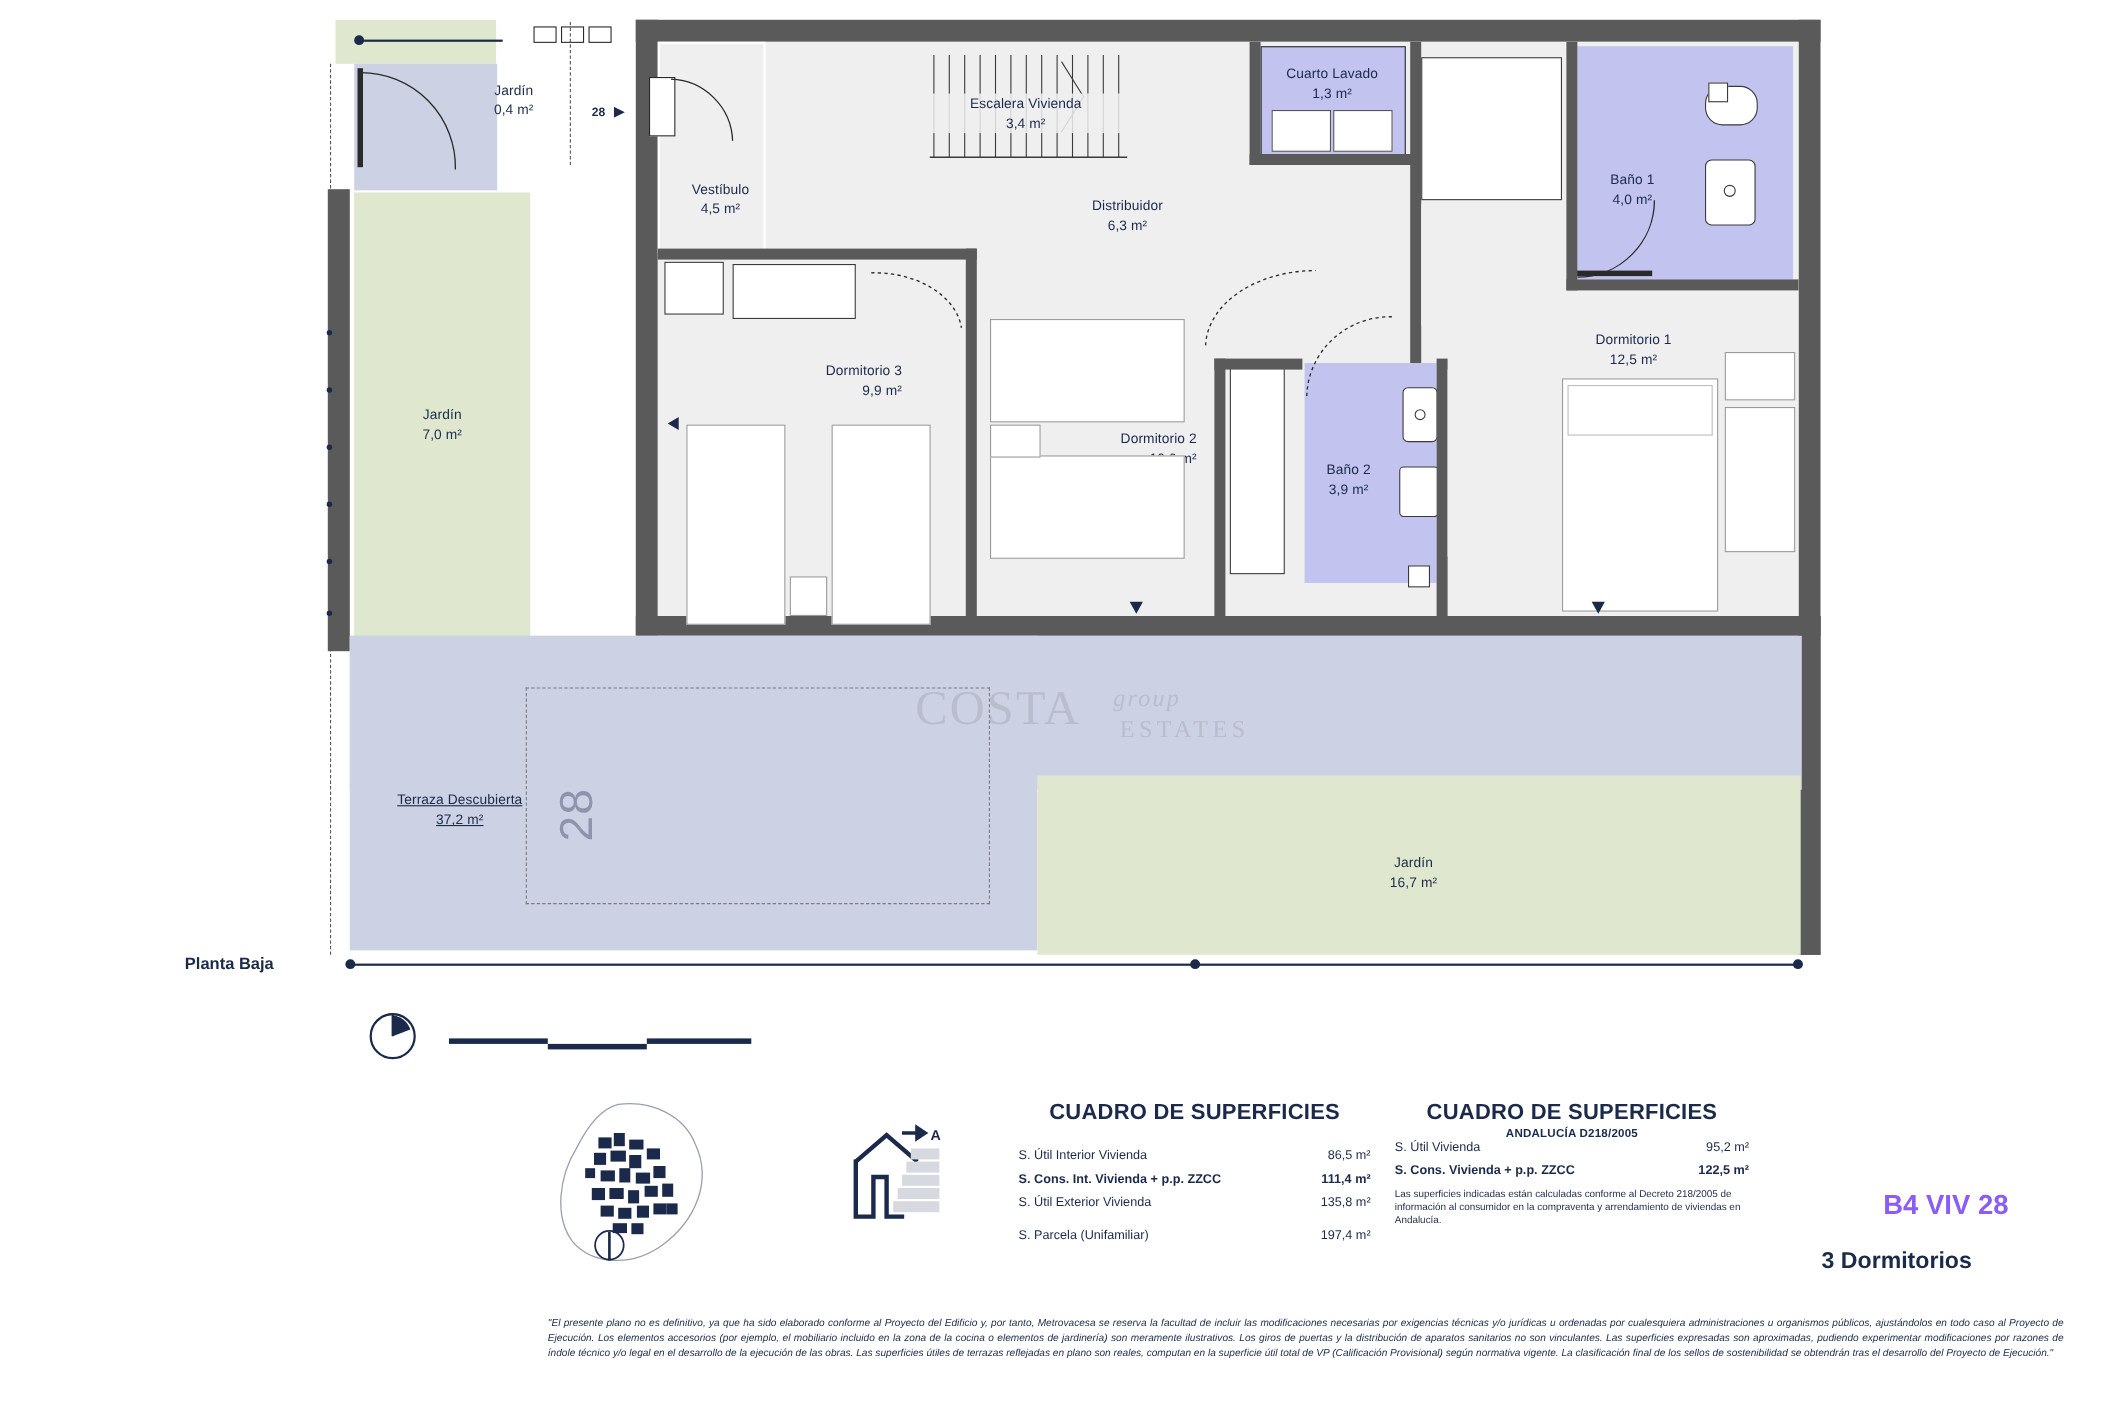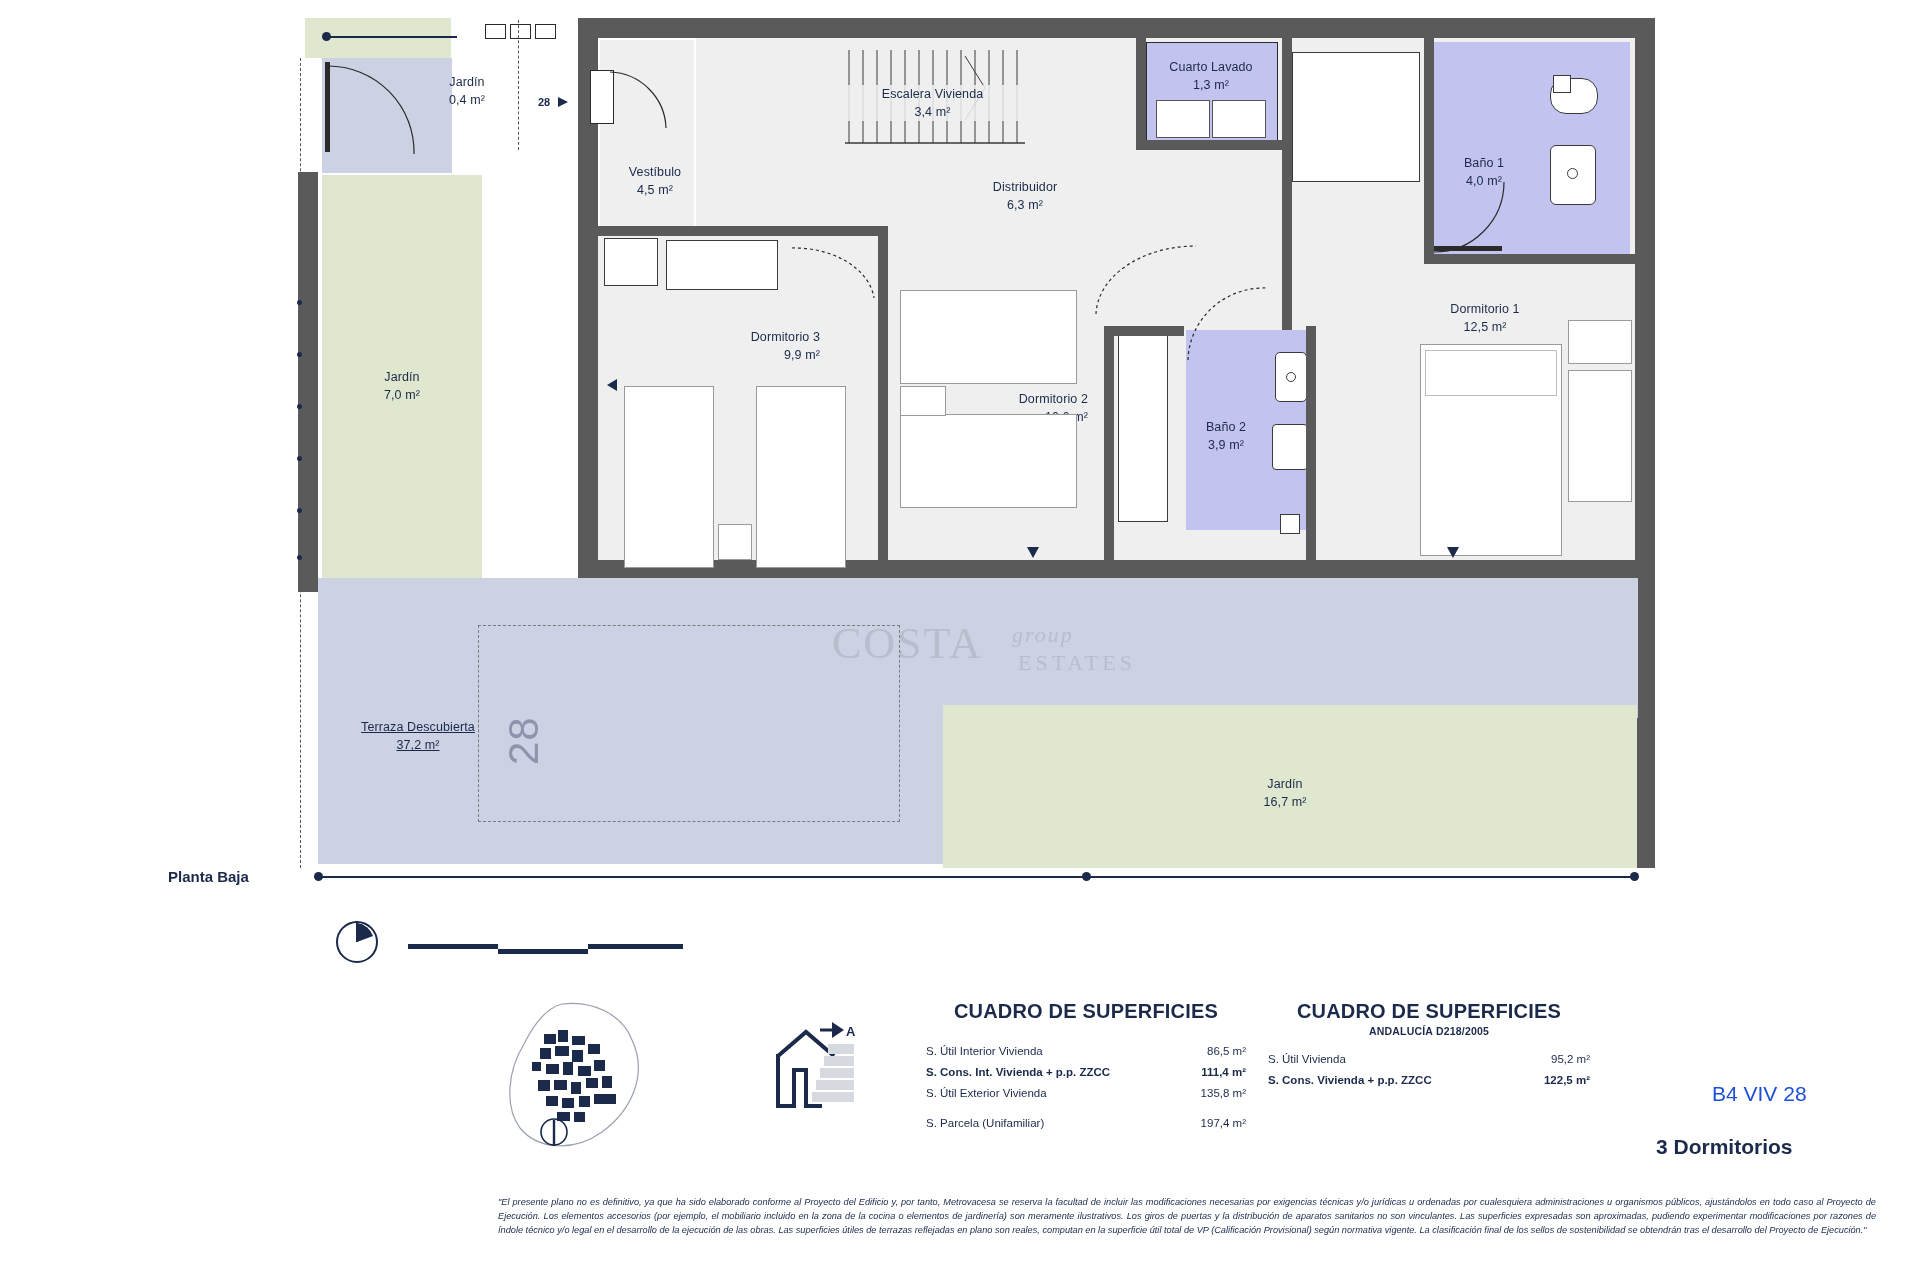--- a/index.html
+++ b/index.html
@@ -85,23 +85,23 @@
     color: #1b2a4a;
   }
   .disclaimer {
     font-size: 9.2px;
     line-height: 1.5;
     color: #20304f;
     font-style: italic;
     text-align: justify;
   }
   .big-right {
-    font-size: 21px;
-    font-weight: normal;
-    color: #1d4ed8;
+    font-size: 25px;
+    font-weight: bold;
+    color: #8b5cf6;
   }
   .big-right2 {
     font-size: 21px;
     font-weight: bold;
     color: #1b2a4a;
   }
   .planta {
     font-size: 15px;
     font-weight: bold;
     color: #1b2a4a;
@@ -426,30 +426,31 @@
       <span class="val">135,8 m²</span>
     </div>
     <div class="tbl-row" style="margin-top:18px;">
       <span class="lbl">S. Parcela (Unifamiliar)</span>
       <span class="val">197,4 m²</span>
     </div>
   </div>
 
   <div class="abs" style="left:1268px; top:1000px; width:322px;">
     <div class="tbl-title" style="text-align:center; margin-bottom:2px;">CUADRO DE SUPERFICIES</div>
-    <div class="tbl-sub" style="text-align:center; margin-bottom:16px;">ANDALUCÍA D218/2005</div>
+    <div class="tbl-sub" style="text-align:center; ">ANDALUCÍA D218/2005</div>
 
     <div class="tbl-row">
       <span class="lbl">S. Útil Vivienda</span>
       <span class="val">95,2 m²</span>
     </div>
     <div class="tbl-row bold">
       <span class="lbl">S. Cons. Vivienda + p.p. ZZCC</span>
       <span class="val">122,5 m²</span>
     </div>
+    <div class="note-small" style="margin-top:4px;">Las superficies indicadas están calculadas conforme al Decreto 218/2005 de información al consumidor en la compraventa y arrendamiento de viviendas en Andalucía.</div>
   </div>
 
   <div class="abs big-right" style="left:1712px; top:1082px;">
     <span>B4 VIV 28</span>
   </div>
   <div class="abs big-right2" style="left:1656px; top:1135px;">
     <span>3 Dormitorios</span>
   </div>
 
   <div class="abs disclaimer" style="left:498px; top:1196px; width:1378px;">"El presente plano no es definitivo, ya que ha sido elaborado conforme al Proyecto del Edificio y, por tanto, Metrovacesa se reserva la facultad de incluir las modificaciones necesarias por exigencias técnicas y/o jurídicas u ordenadas por cualesquiera administraciones u organismos públicos, ajustándolos en todo caso al Proyecto de Ejecución. Los elementos accesorios (por ejemplo, el mobiliario incluido en la zona de la cocina o elementos de jardinería) son meramente ilustrativos. Los giros de puertas y la distribución de aparatos sanitarios no son vinculantes. Las superficies expresadas son aproximadas, pudiendo experimentar modificaciones por razones de índole técnico y/o legal en el desarrollo de la ejecución de las obras. Las superficies útiles de terrazas reflejadas en plano son reales, computan en la superficie útil total de VP (Calificación Provisional) según normativa vigente. La clasificación final de los sellos de sostenibilidad se obtendrán tras el desarrollo del Proyecto de Ejecución."</div>

